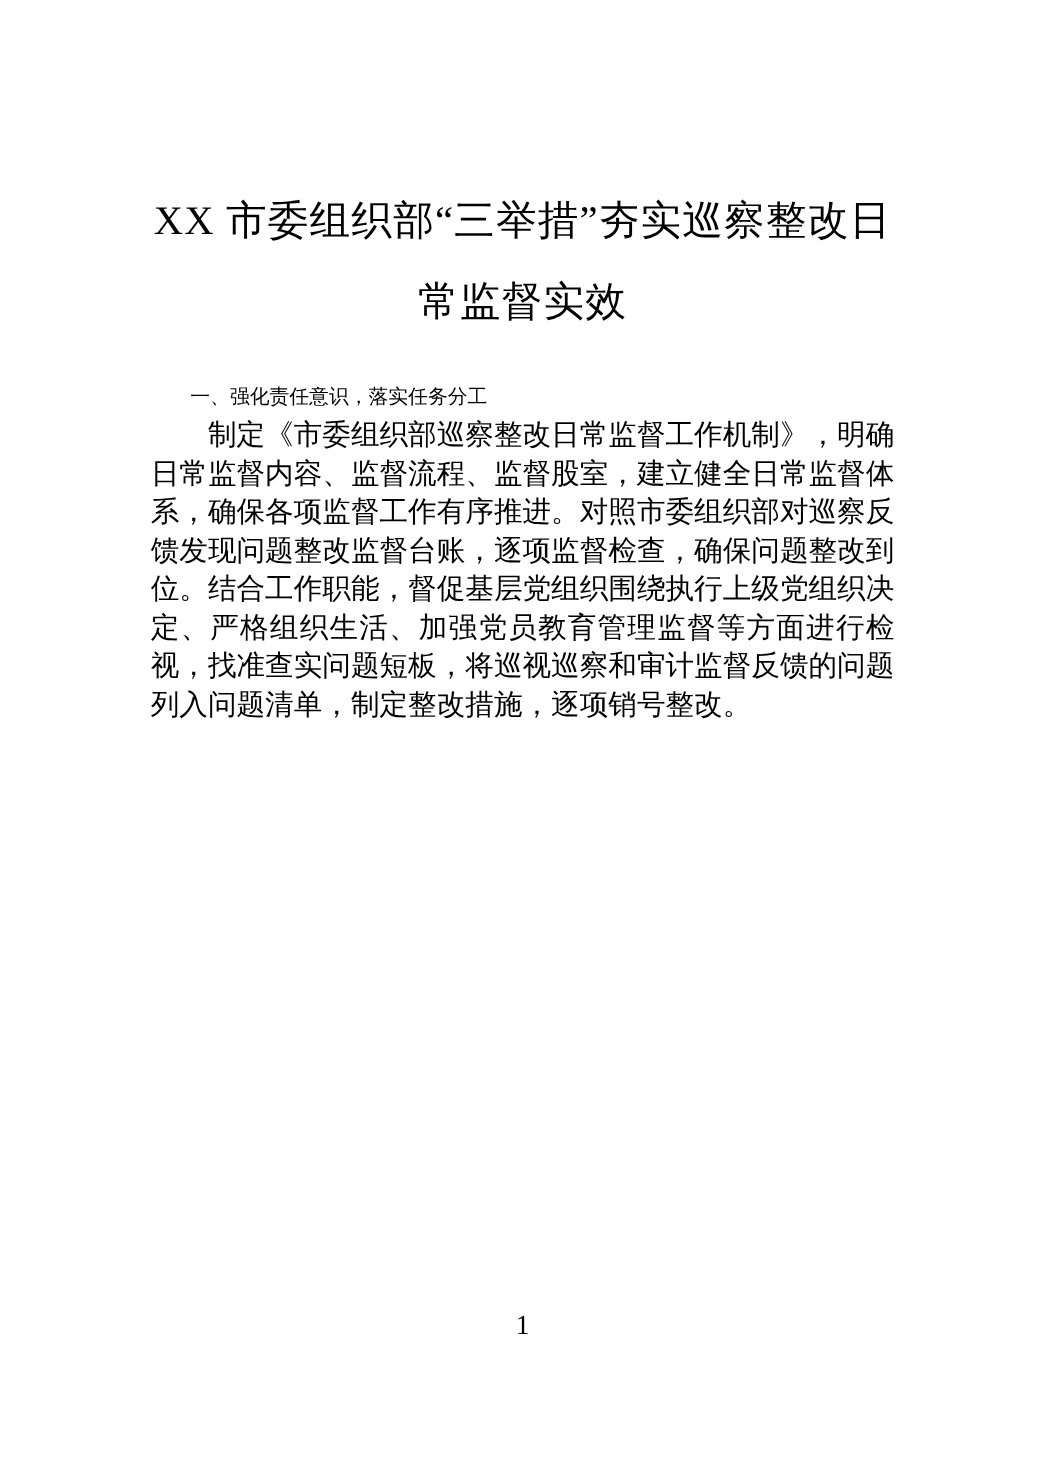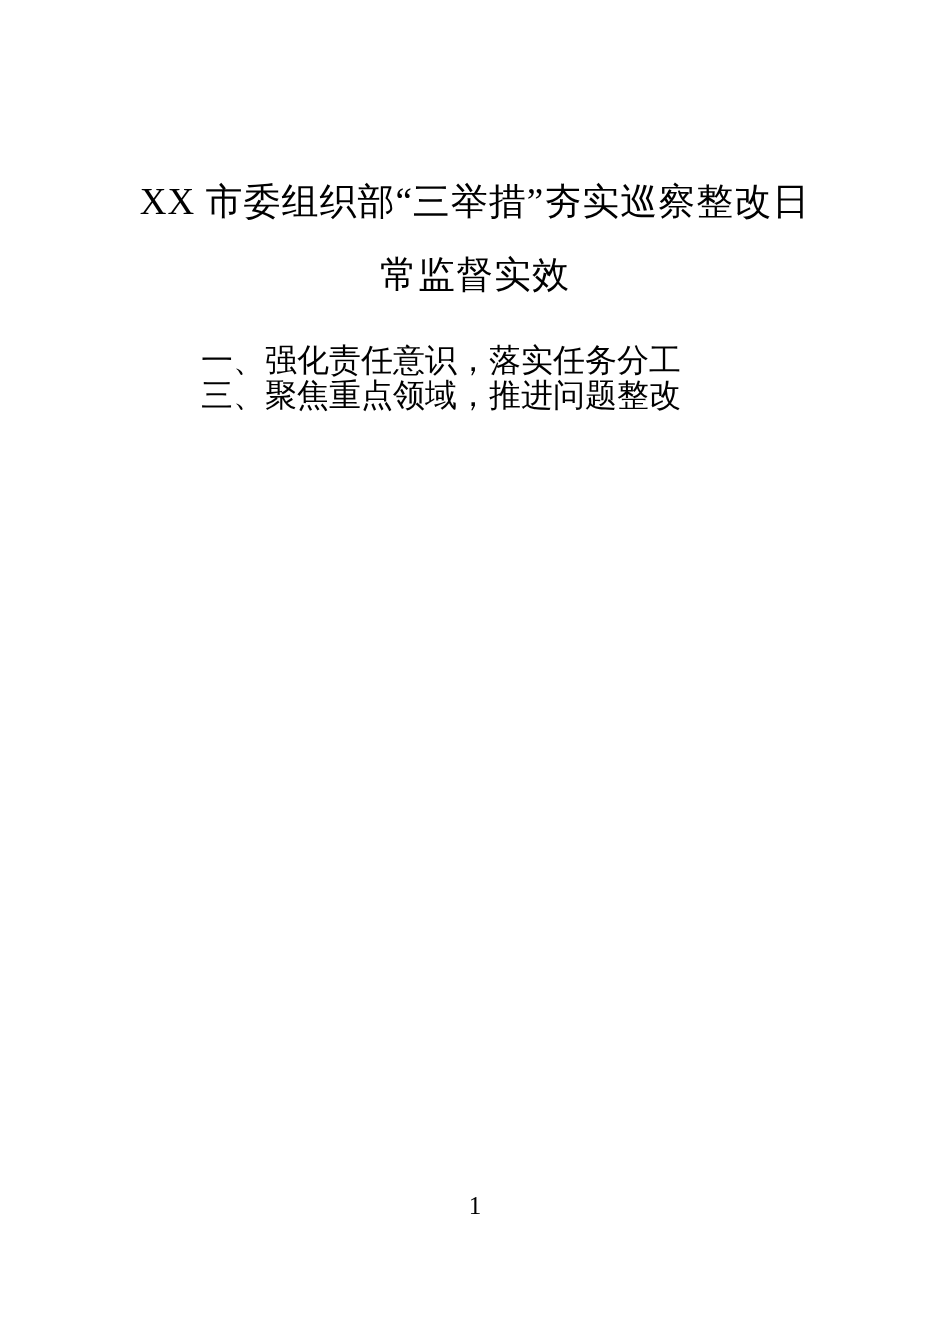--- a/index.html
+++ b/index.html
@@ -36,21 +36,21 @@
   }
   .para {
     margin: 0;
     text-indent: 2em;
     text-align: justify;
   }
   .heading {
     margin: 0;
     text-indent: 2em;
     font-family: "Liberation Sans", "DejaVu Sans", sans-serif;
-    font-size: 32px;
+    font-size: 18px;
     font-weight: 500;
     text-align: justify;
   }
   .page-number {
     position: absolute;
     left: 0;
     right: 0;
     top: 1192px;
     text-align: center;
     font-size: 25px;
@@ -58,17 +58,17 @@
   }
 </style>
 </head>
 <body>
 
 <div class="page">
   <h1 class="doc-title">XX 市委组织部“三举措”夯实巡察整改日常监督实效</h1>
 
   <div class="doc-body">
     <p class="heading">一、强化责任意识，落实任务分工</p>
-    <p class="heading">三、聚焦重点领域，推进问题整改</p>
+    <p class="para">制定《市委组织部巡察整改日常监督工作机制》，明确日常监督内容、监督流程、监督股室，建立健全日常监督体系，确保各项监督工作有序推进。对照市委组织部对巡察反馈发现问题整改监督台账，逐项监督检查，确保问题整改到位。结合工作职能，督促基层党组织围绕执行上级党组织决定、严格组织生活、加强党员教育管理监督等方面进行检视，找准查实问题短板，将巡视巡察和审计监督反馈的问题列入问题清单，制定整改措施，逐项销号整改。</p>
   </div>
 
   <div class="page-number">1</div>
 </div>
 
 </body></html>

